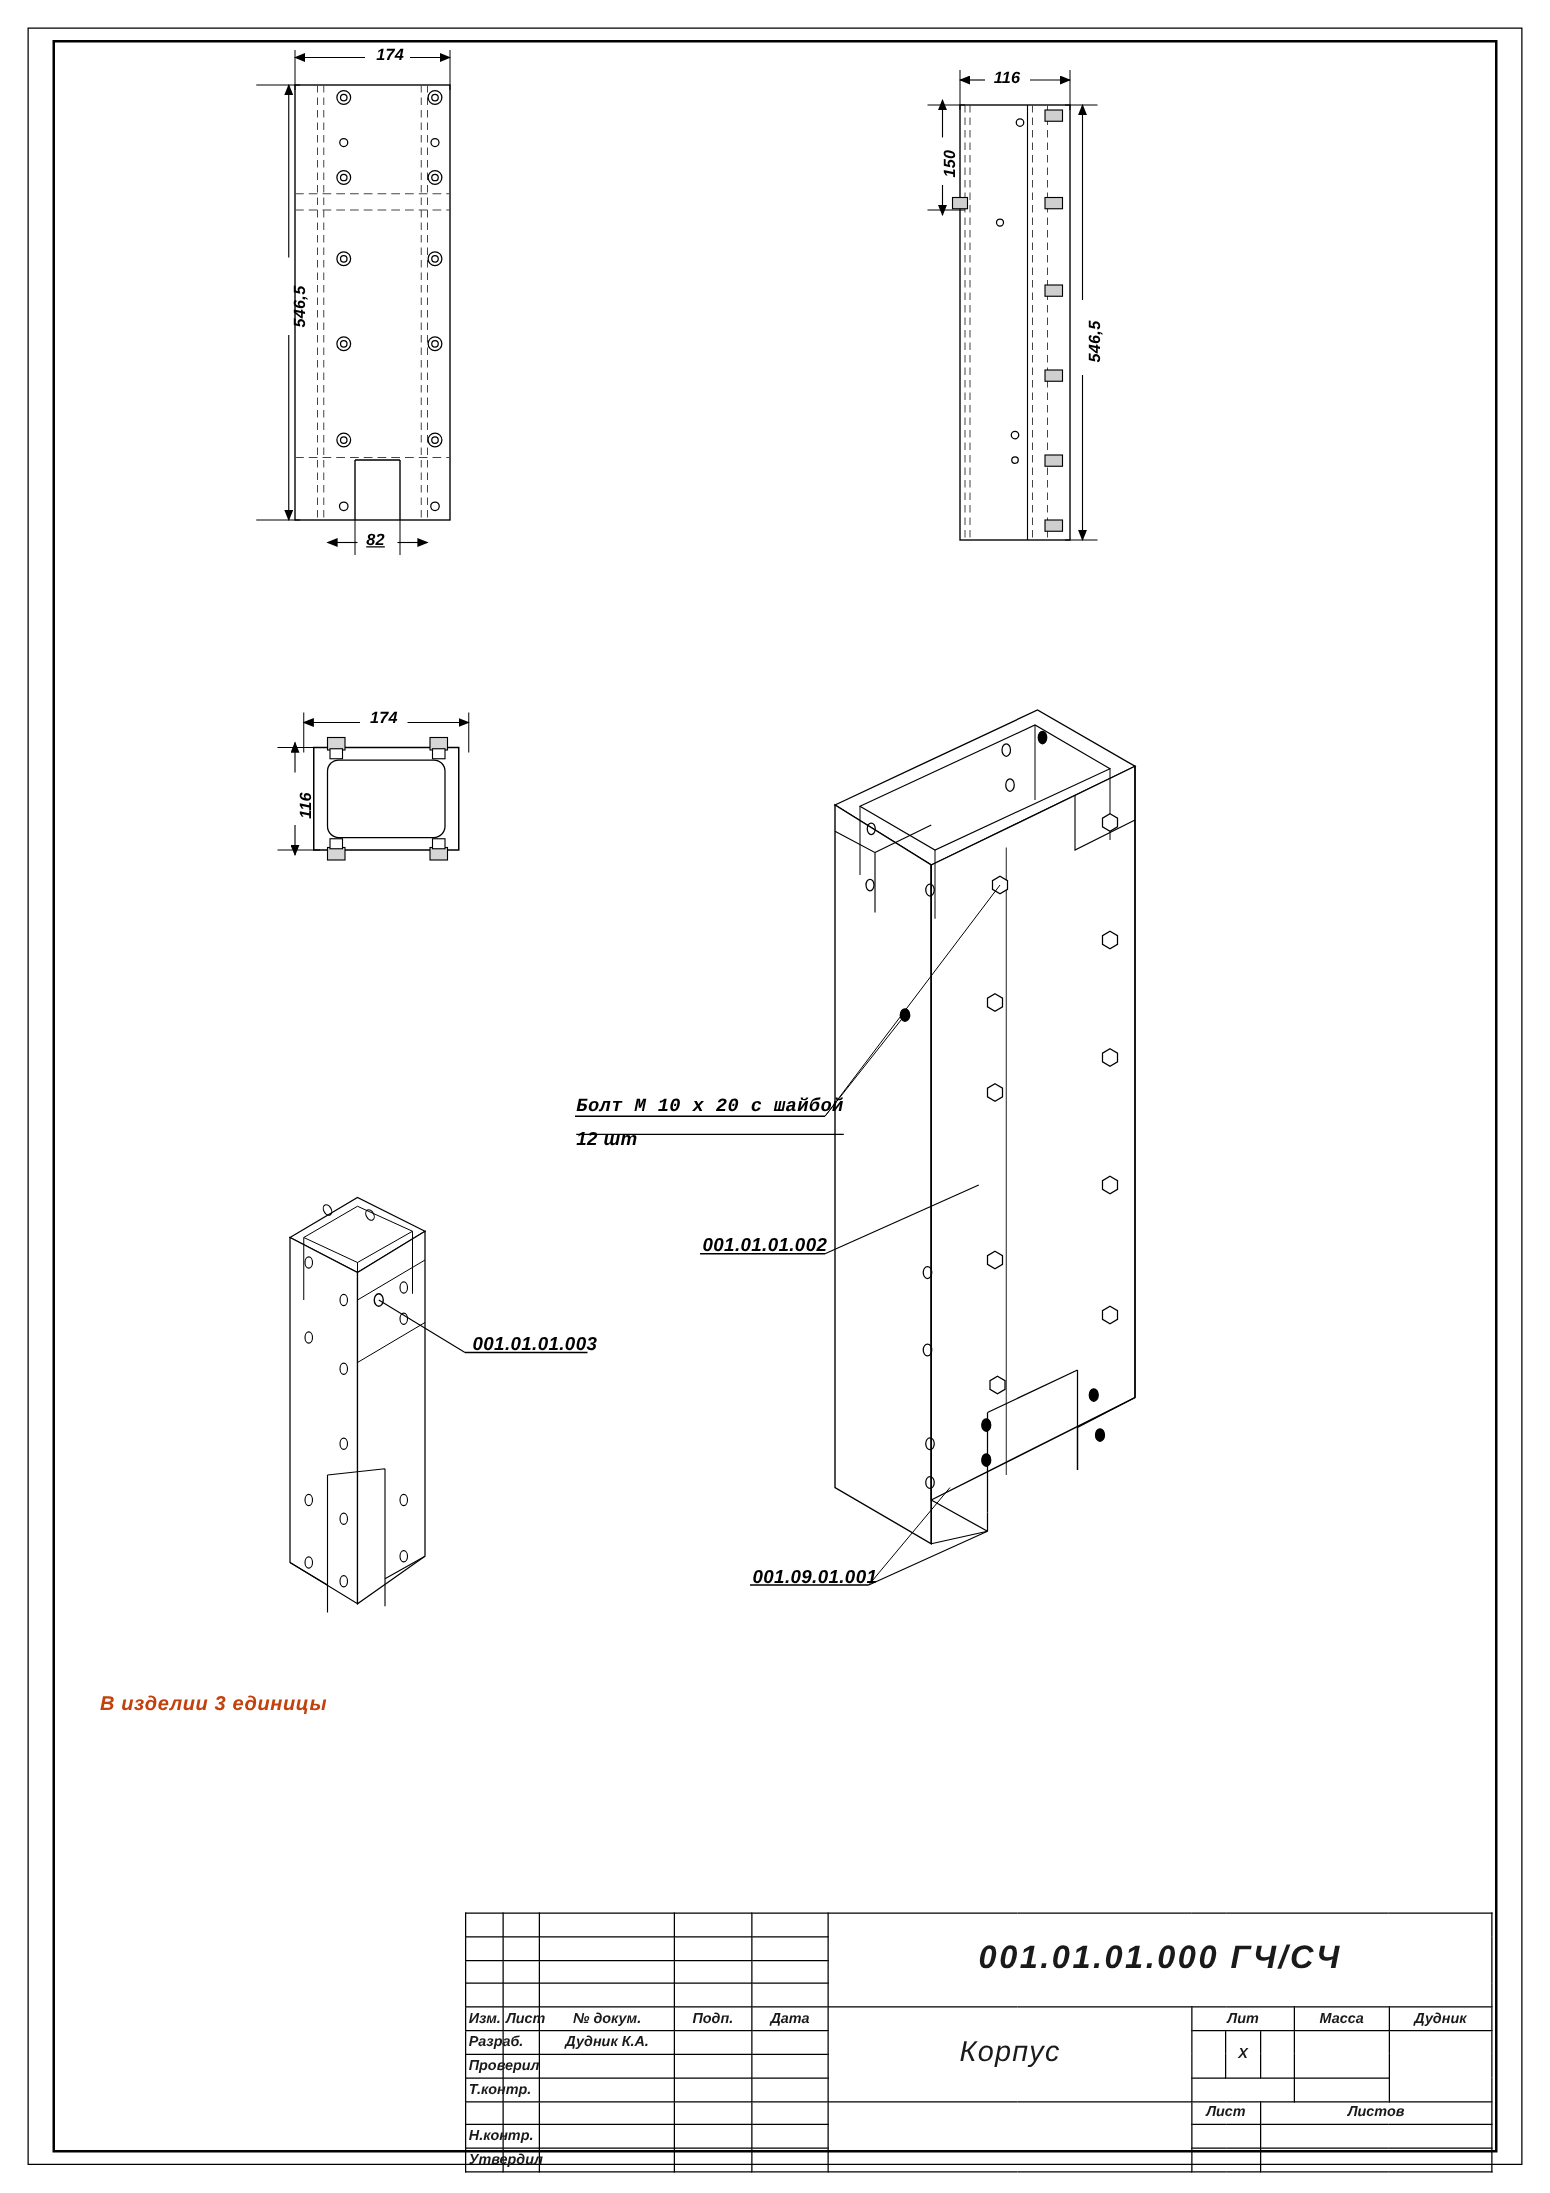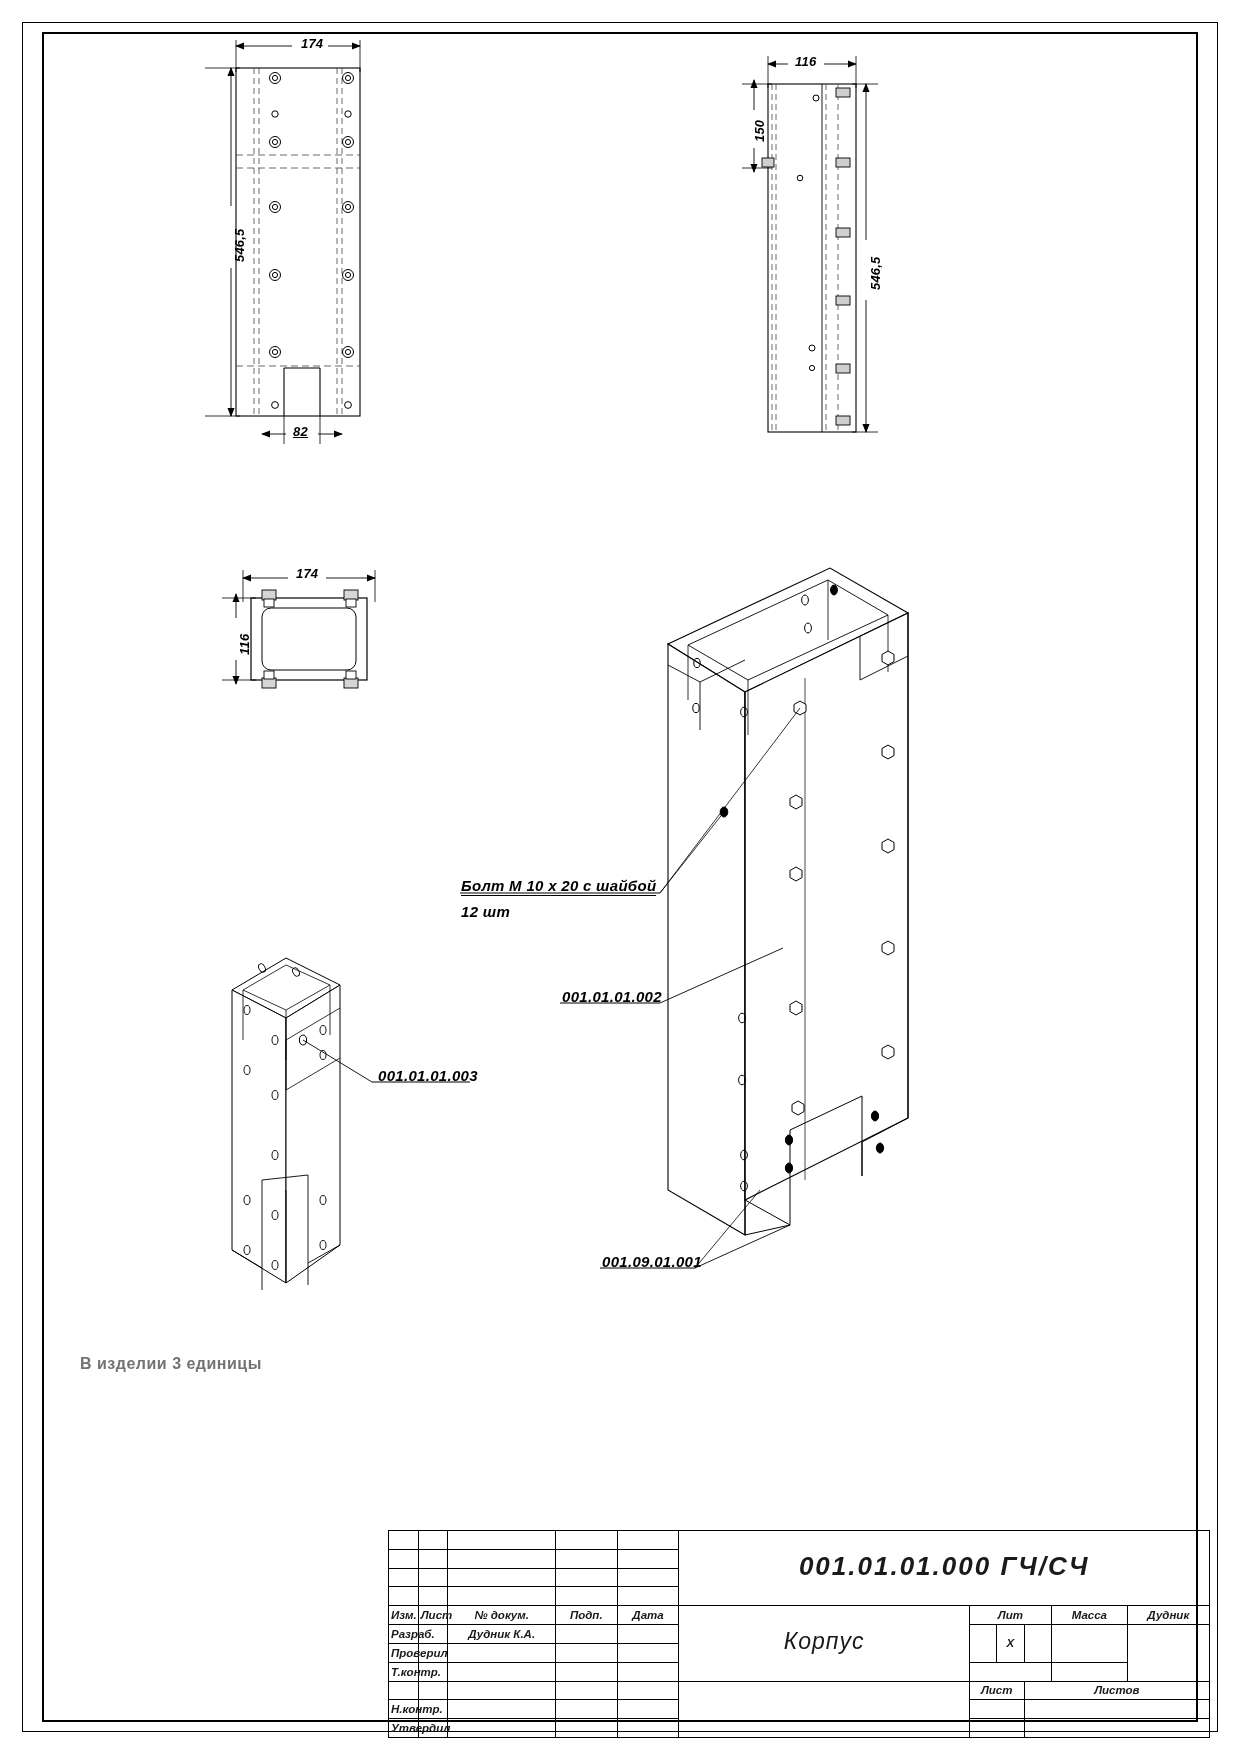--- a/index.html
+++ b/index.html
@@ -11,26 +11,26 @@
   .frame-inner{position:absolute;left:42px;top:32px;width:1156px;height:1690px;border:2px solid #000;box-sizing:border-box;}
 
   svg.draw{position:absolute;left:0;top:0;width:1240px;height:1754px;overflow:visible;}
 
   
   .dim{position:absolute;font-family:"Liberation Sans",sans-serif;font-style:italic;font-weight:bold;
        font-size:13px;letter-spacing:.2px;color:#000;white-space:nowrap;}
   .dim.rot{transform-origin:0 0;transform:rotate(-90deg);}
   .note{position:absolute;font-family:"Liberation Sans",sans-serif;font-style:italic;font-weight:bold;
         font-size:15px;color:#000;white-space:nowrap;letter-spacing:.3px;}
-  .note.ul{border-bottom:1.4px solid #000;padding-bottom:1px;}
-  .freetext{position:absolute;font-family:"Liberation Sans",sans-serif;font-weight:bold;
-        font-size:16px;color:#737373;white-space:nowrap;letter-spacing:.5px;}
+  .note.ul{border-bottom:1.4px solid #000;padding-bottom:13px;font-family:Liberation Mono, monospace;}
+  .freetext{position:absolute;font-family:"Liberation Sans",sans-serif;font-style:italic;font-weight:bold;
+        font-size:16px;color:#c2410c;white-space:nowrap;letter-spacing:.5px;}
 
   
-  #titleblock{position:absolute;left:388px;top:1530px;width:822px;height:208px;}
+  #titleblock{position:absolute;left:372px;top:1530px;width:822px;height:208px;}
   #titleblock table{border-collapse:collapse;width:100%;height:100%;table-layout:fixed;}
   #titleblock td{border:1px solid #000;font-family:"Liberation Sans",sans-serif;font-style:italic;
        font-weight:bold;font-size:11.5px;padding:0 2px;text-align:center;vertical-align:middle;
        height:16px;line-height:14px;}
   td.lbl{text-align:left;padding-left:2px;}
   td.thick-l{border-left-width:2px;}
   td.thick-t{border-top-width:2px;}
   td.thick-b{border-bottom-width:2px;}
   td.thick-r{border-right-width:2px;}
   .desig{font-size:26px;letter-spacing:2px;font-style:italic;font-weight:bold;}

